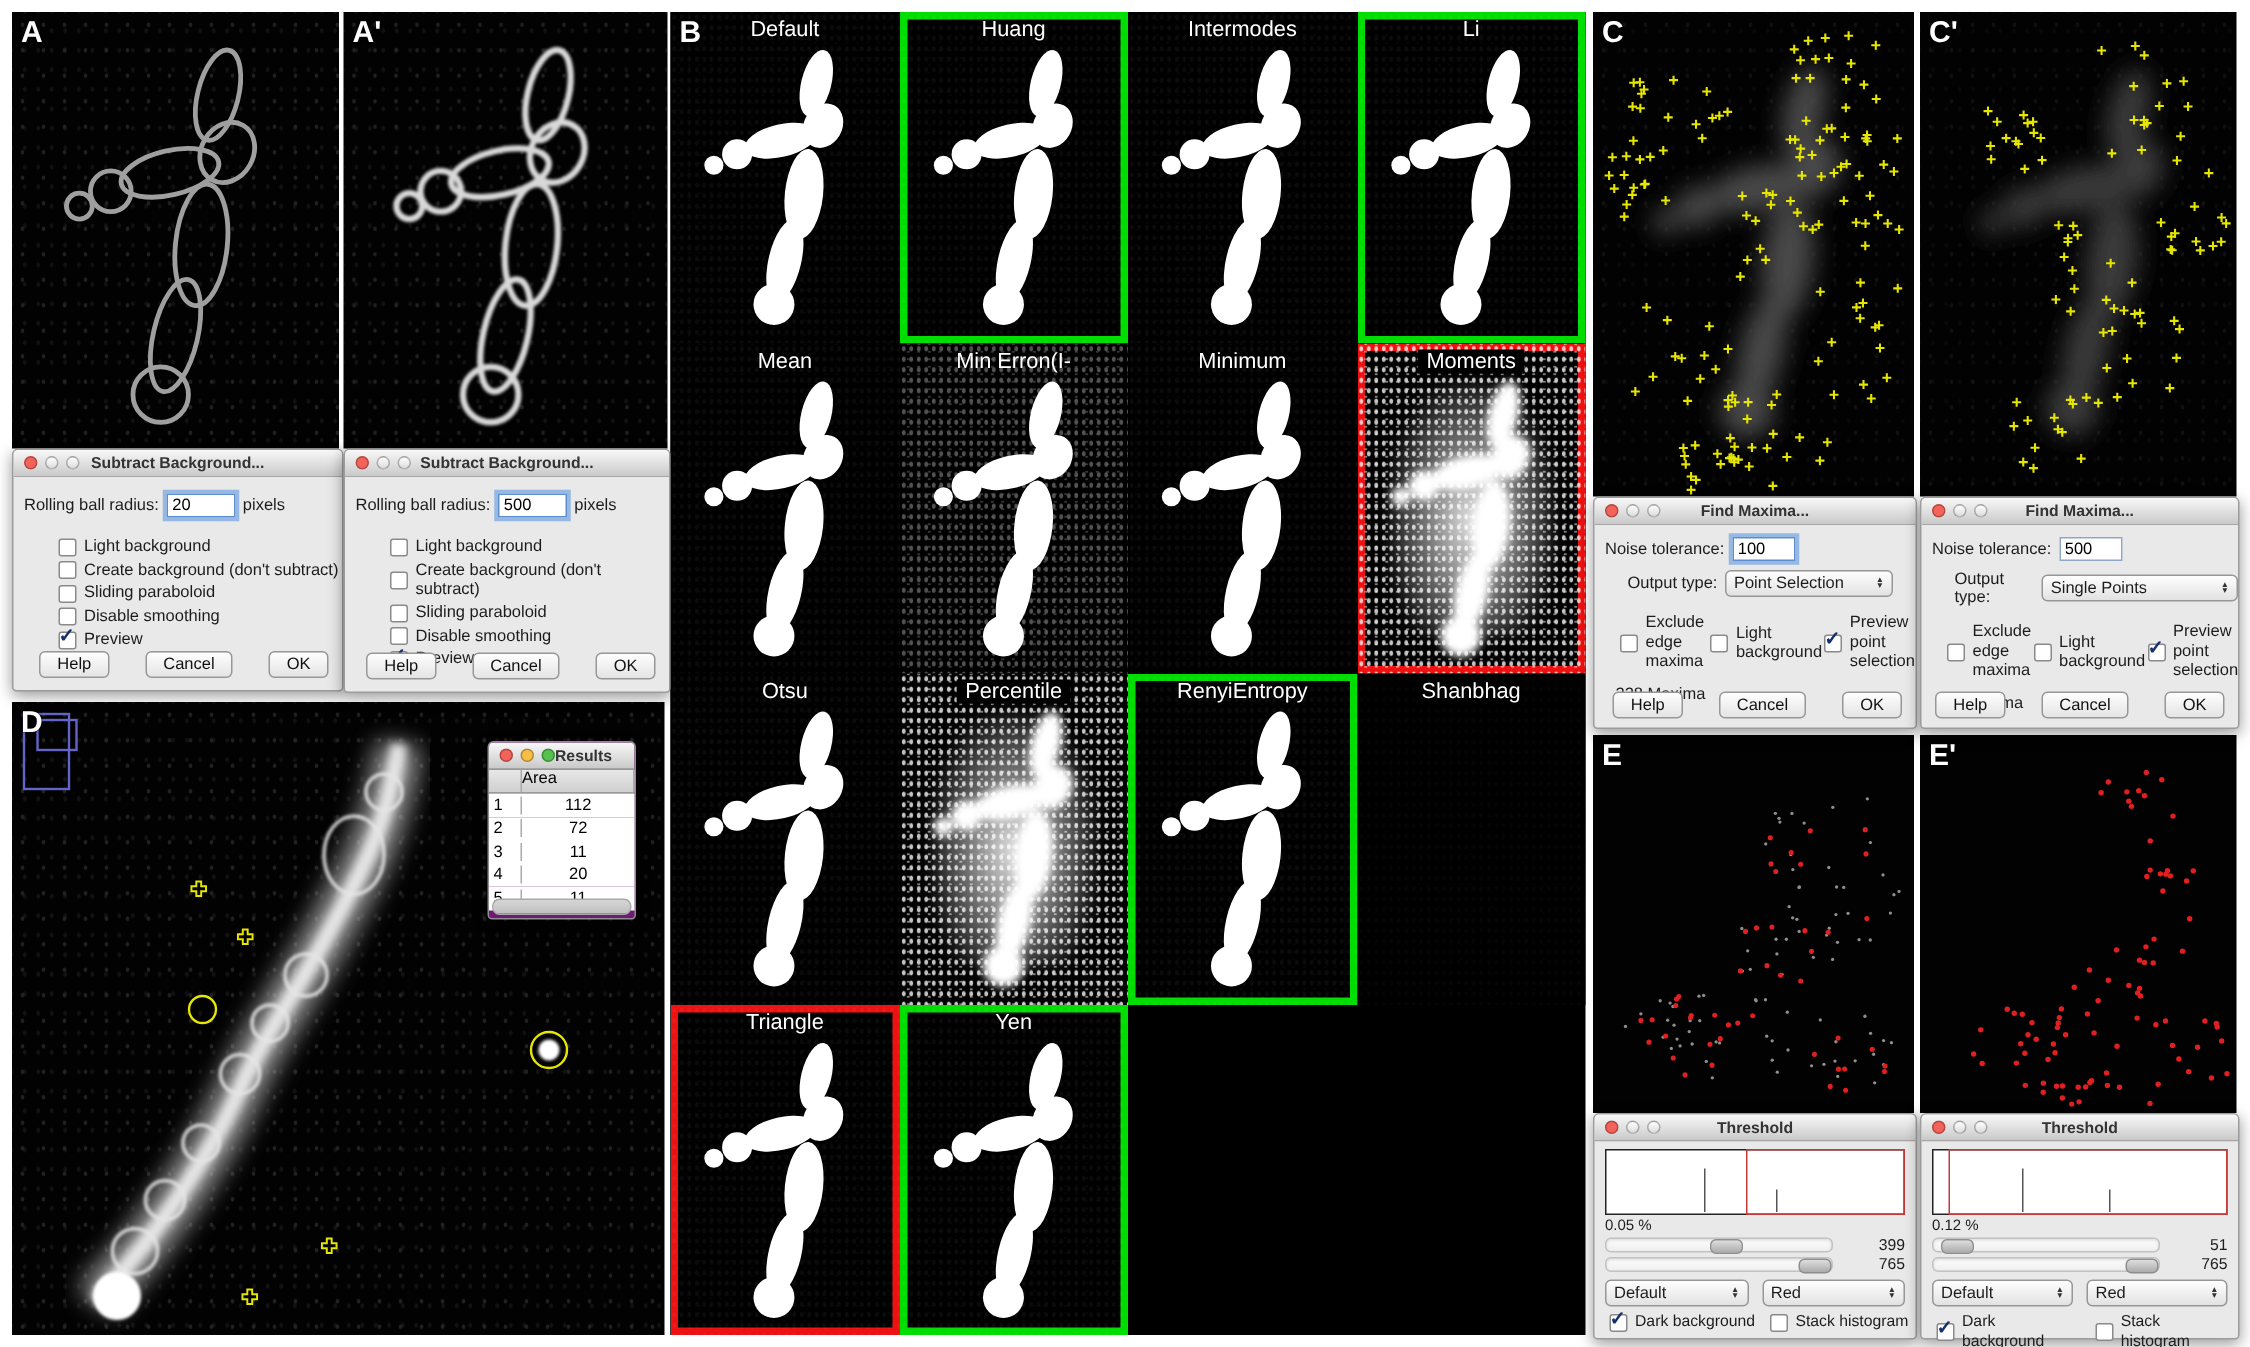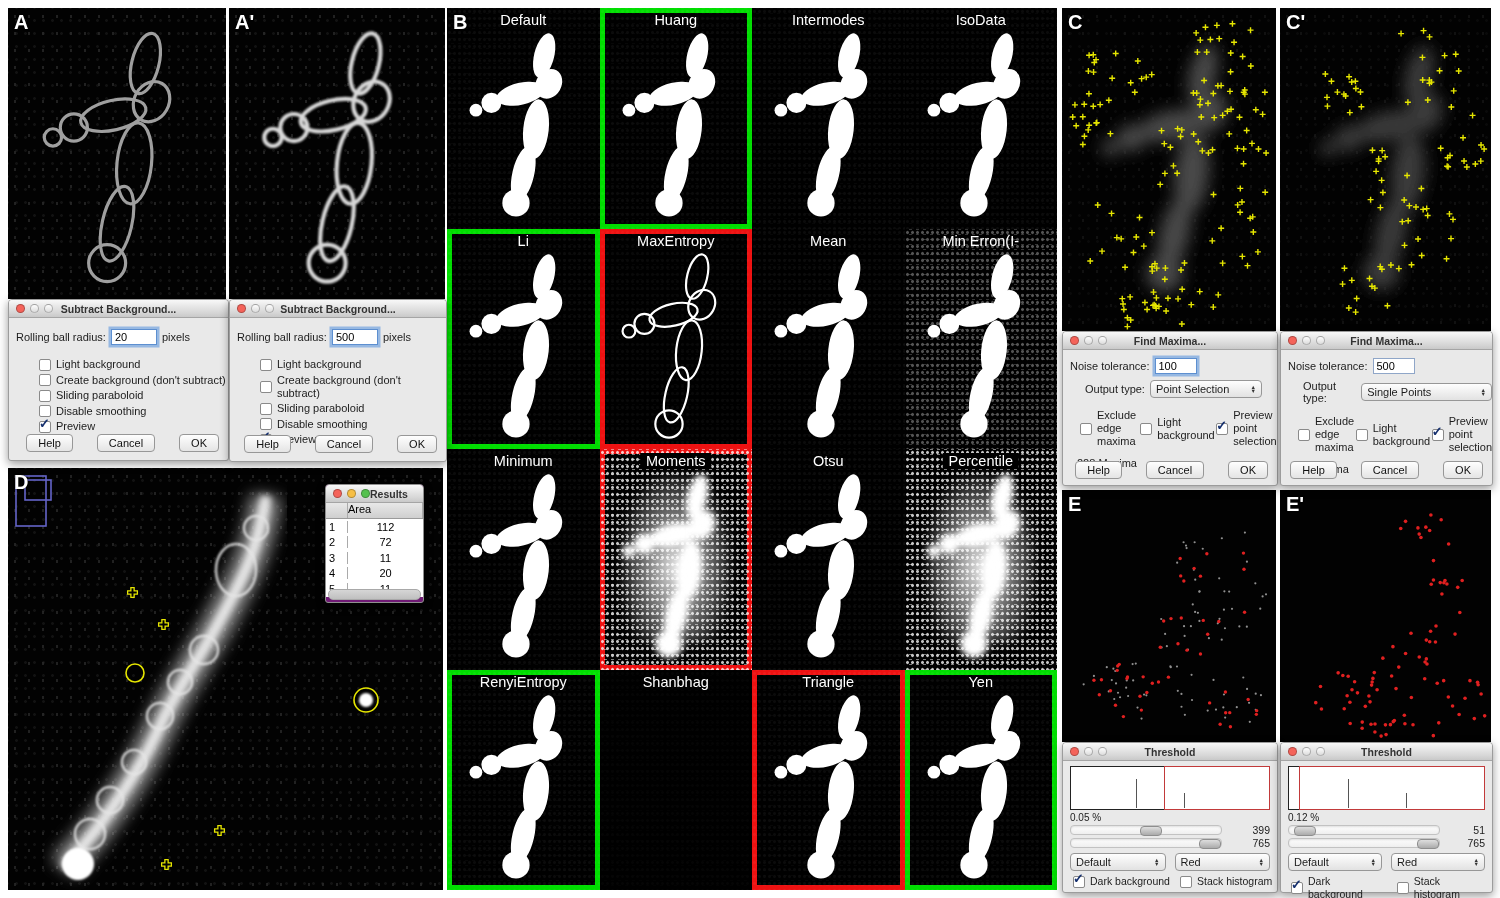--- a/index.html
+++ b/index.html
@@ -90,21 +90,21 @@
   .track{position:relative;width:150px;height:8px;border:1px solid #c2c2c2;border-radius:4px;
          background:linear-gradient(#fdfdfd,#efefef);box-shadow:inset 0 1px 2px rgba(0,0,0,.12);}
   .thumb{position:absolute;top:-.5px;width:20px;height:8px;border:1px solid #8e8e8e;border-radius:4px;
          background:linear-gradient(#dedede,#ababab);}
   .sval{margin-left:auto;font-size:10.5px;}
   .poprow{position:absolute;left:7px;right:7px;display:flex;gap:9px;}
   .poprow .pop{flex:1;}
   .cbrow{position:absolute;left:10px;right:4px;display:flex;gap:10px;font-size:10.5px;}
 
   
-  .results{position:absolute;left:317px;top:16px;width:97px;height:117px;background:#701a75;
+  .results{position:absolute;left:317px;top:26px;width:97px;height:117px;background:#701a75;
            border:1px solid #8f8f8f;border-radius:4px 4px 3px 3px;box-shadow:0 3px 9px rgba(0,0,0,.45);
            font-size:11px;z-index:7;}
   .rhead{display:flex;height:15px;border-bottom:1px solid #9a9a9a;background:linear-gradient(#e8e8e8,#cfcfcf);}
   .rnumcol{width:22px;border-right:1px solid #aaa;box-sizing:border-box;}
   .rareacol{flex:1;font-size:11px;border-right:1px solid #aaa;}
   .rrow{display:flex;height:15.5px;background:#fff;align-items:center;}
   .rrow .rnumcol{padding-left:3px;background:#fff;}
   .rrow .rval{flex:1;text-align:center;}
   .rscroll{position:absolute;left:2px;right:2px;bottom:2px;height:9px;border:1px solid #a8a8a8;
            border-radius:5px;background:linear-gradient(#d6d6d6,#bfbfbf);}
@@ -335,40 +335,26 @@
         </svg>
         <span class="tlabel">Huang</span>
       </div>
     <div class="tile b-none s-solid">
         <div class="noise"></div>
         <svg viewBox="0 0 150 215">
           <use href="#neuron"></use>
         </svg>
         <span class="tlabel">Intermodes</span>
       </div>
-    <div class="tile b-none s-solid">
-        <div class="noise"></div>
-        <svg viewBox="0 0 150 215">
-          <use href="#neuron"></use>
-        </svg>
-        <span class="tlabel">IsoData</span>
-      </div>
     <div class="tile b-green s-solid">
         <div class="noise"></div>
         <svg viewBox="0 0 150 215">
           <use href="#neuron"></use>
         </svg>
         <span class="tlabel">Li</span>
-      </div>
-    <div class="tile b-red s-outline">
-        <div class="noise"></div>
-        <svg viewBox="0 0 150 215">
-          <use href="#neuron"></use>
-        </svg>
-        <span class="tlabel">MaxEntropy</span>
       </div>
     <div class="tile b-none s-solid">
         <div class="noise"></div>
         <svg viewBox="0 0 150 215">
           <use href="#neuron"></use>
         </svg>
         <span class="tlabel">Mean</span>
       </div>
     <div class="tile b-none s-noisy_sparse">
         <div class="noise"></div>

